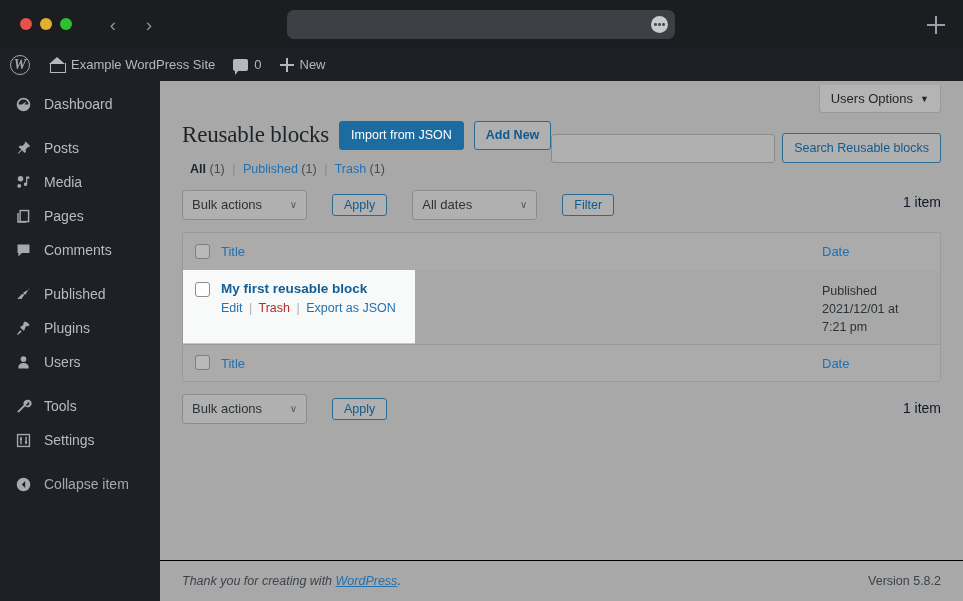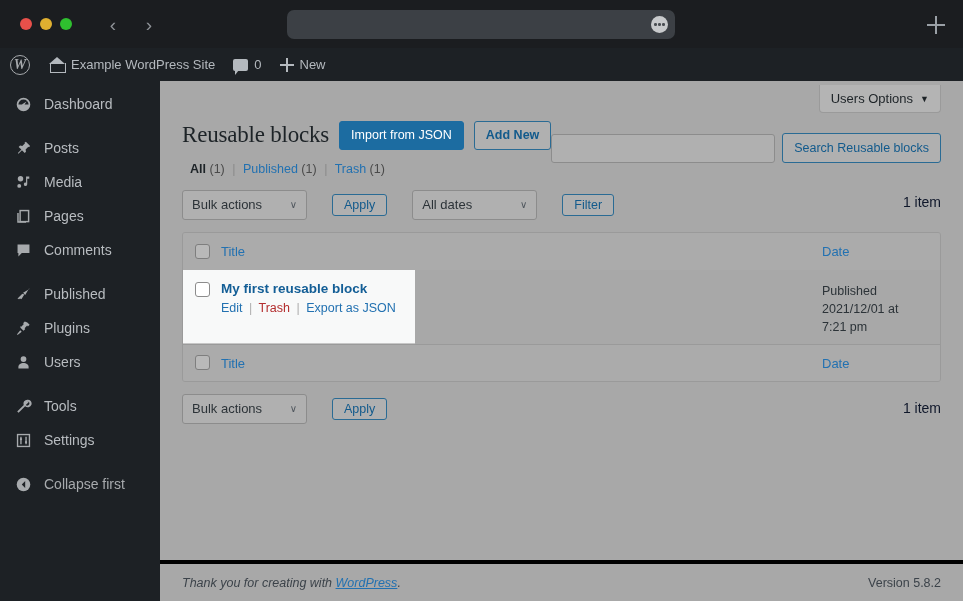--- a/index.html
+++ b/index.html
@@ -252,21 +252,21 @@
     font-size: 12.5px; color: #2c3338;
     line-height: 1.45; padding-top: 12px;
   }
 
   .tablenav.bottom { padding-top: 12px; }
 
   
   .wp-footer {
     position: absolute; left: 0; right: 0; bottom: 0;
     height: 41px;
-    border-top: 4px solid #000000;
+    border-top: 1px solid #000000;
     display: flex; align-items: center;
     padding: 0 22px;
     font-size: 12.5px; color: #3c434a;
   }
   .wp-footer .thanks { font-style: italic; }
   .wp-footer .thanks a { color: #2271b1; }
   .wp-footer .version { margin-left: auto; }
 </style>
 </head>
 <body>
@@ -410,21 +410,21 @@
       <span>Settings</span>
     </div>
 
     <div class="menu-item collapse">
       <span class="mi-icon">
         <svg width="17" height="17" viewBox="0 0 20 20" fill="currentColor">
             <circle cx="10" cy="10" r="8"></circle>
             <path d="M12 6l-4 4 4 4z" fill="#1d2125"></path>
           </svg>
       </span>
-      <span>Collapse first</span>
+      <span>Collapse item</span>
     </div>
   </div>
 
   <div class="content">
 
     <div class="screen-options">
       <span>Users Options</span>
       <span class="caret-down">▼</span>
     </div>
 

